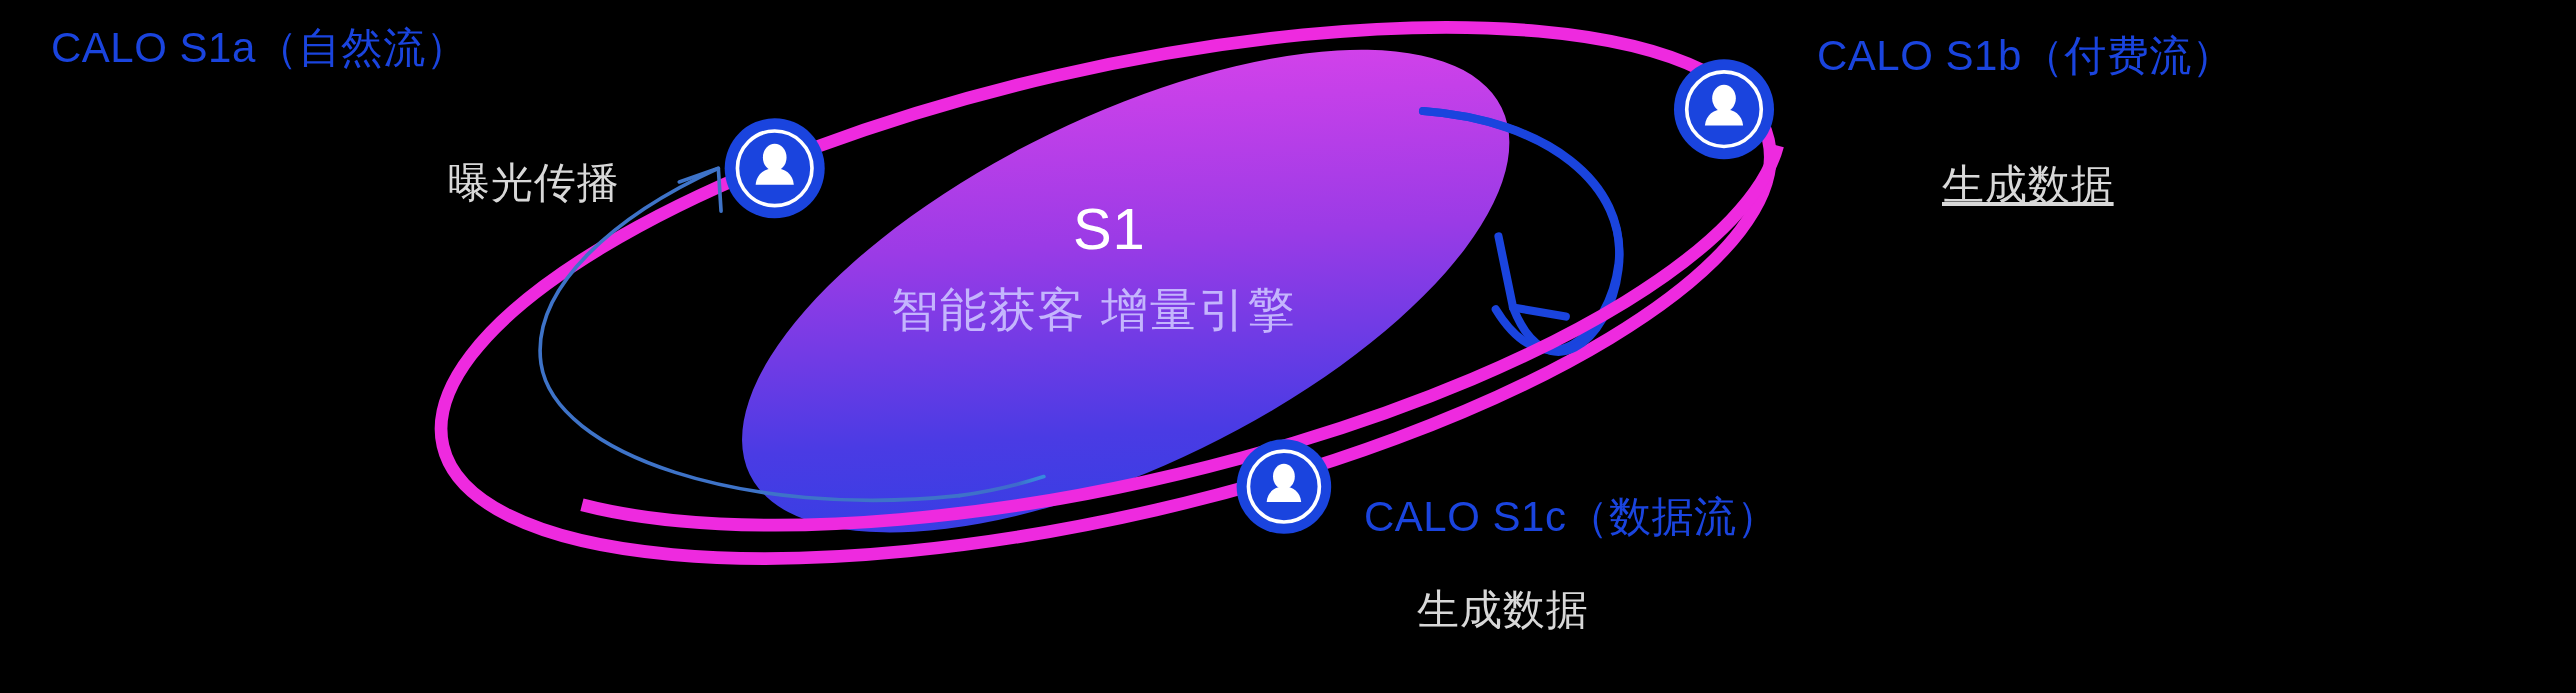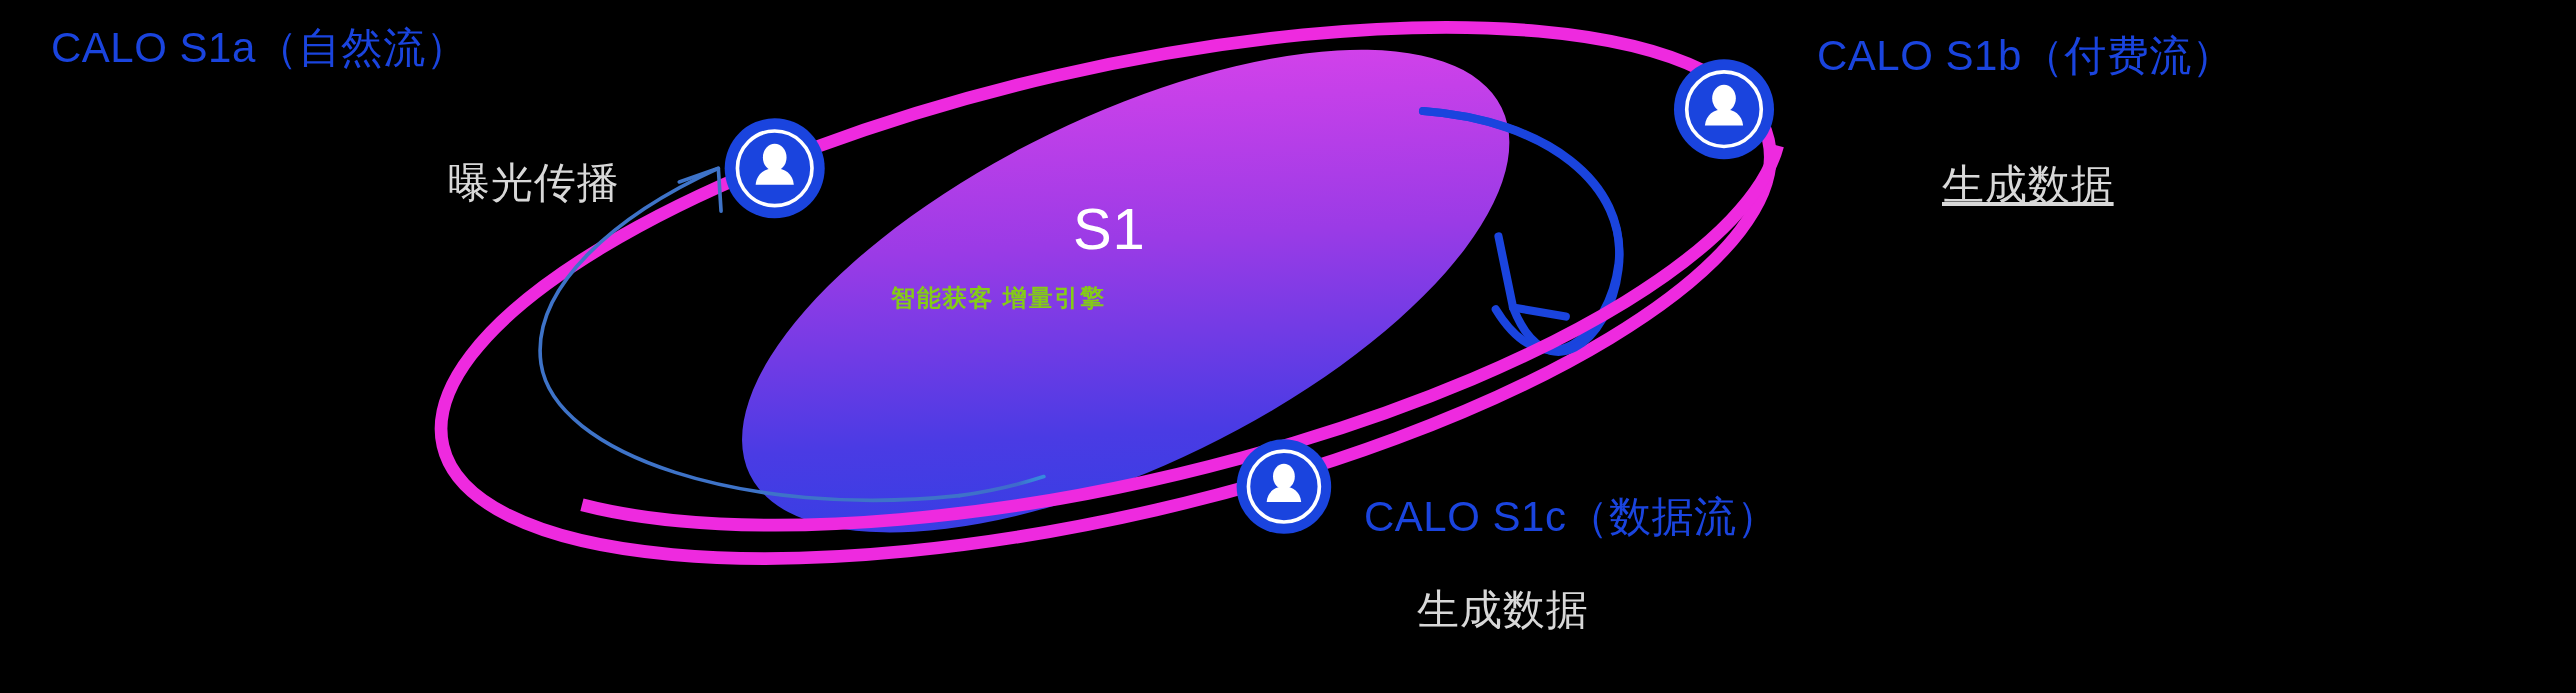--- a/index.html
+++ b/index.html
@@ -54,23 +54,23 @@
   
   #core-title {
     color: #FFFFFF;
     font-size: 58px;
     font-weight: 400;
     left: 1073px;
     top: 200px;
     letter-spacing: 0.9px;
   }
   #core-sub {
-    color: #84cc16;
-    font-size: 24px;
-    font-weight: 700;
+    color: #c4b5fd;
+    font-size: 47px;
+    font-weight: 400;
     left: 891px;
     top: 286px;
     letter-spacing: 1.8px;
   }
 </style>
 </head>
 <body>
 
 <div id="stage">
 

